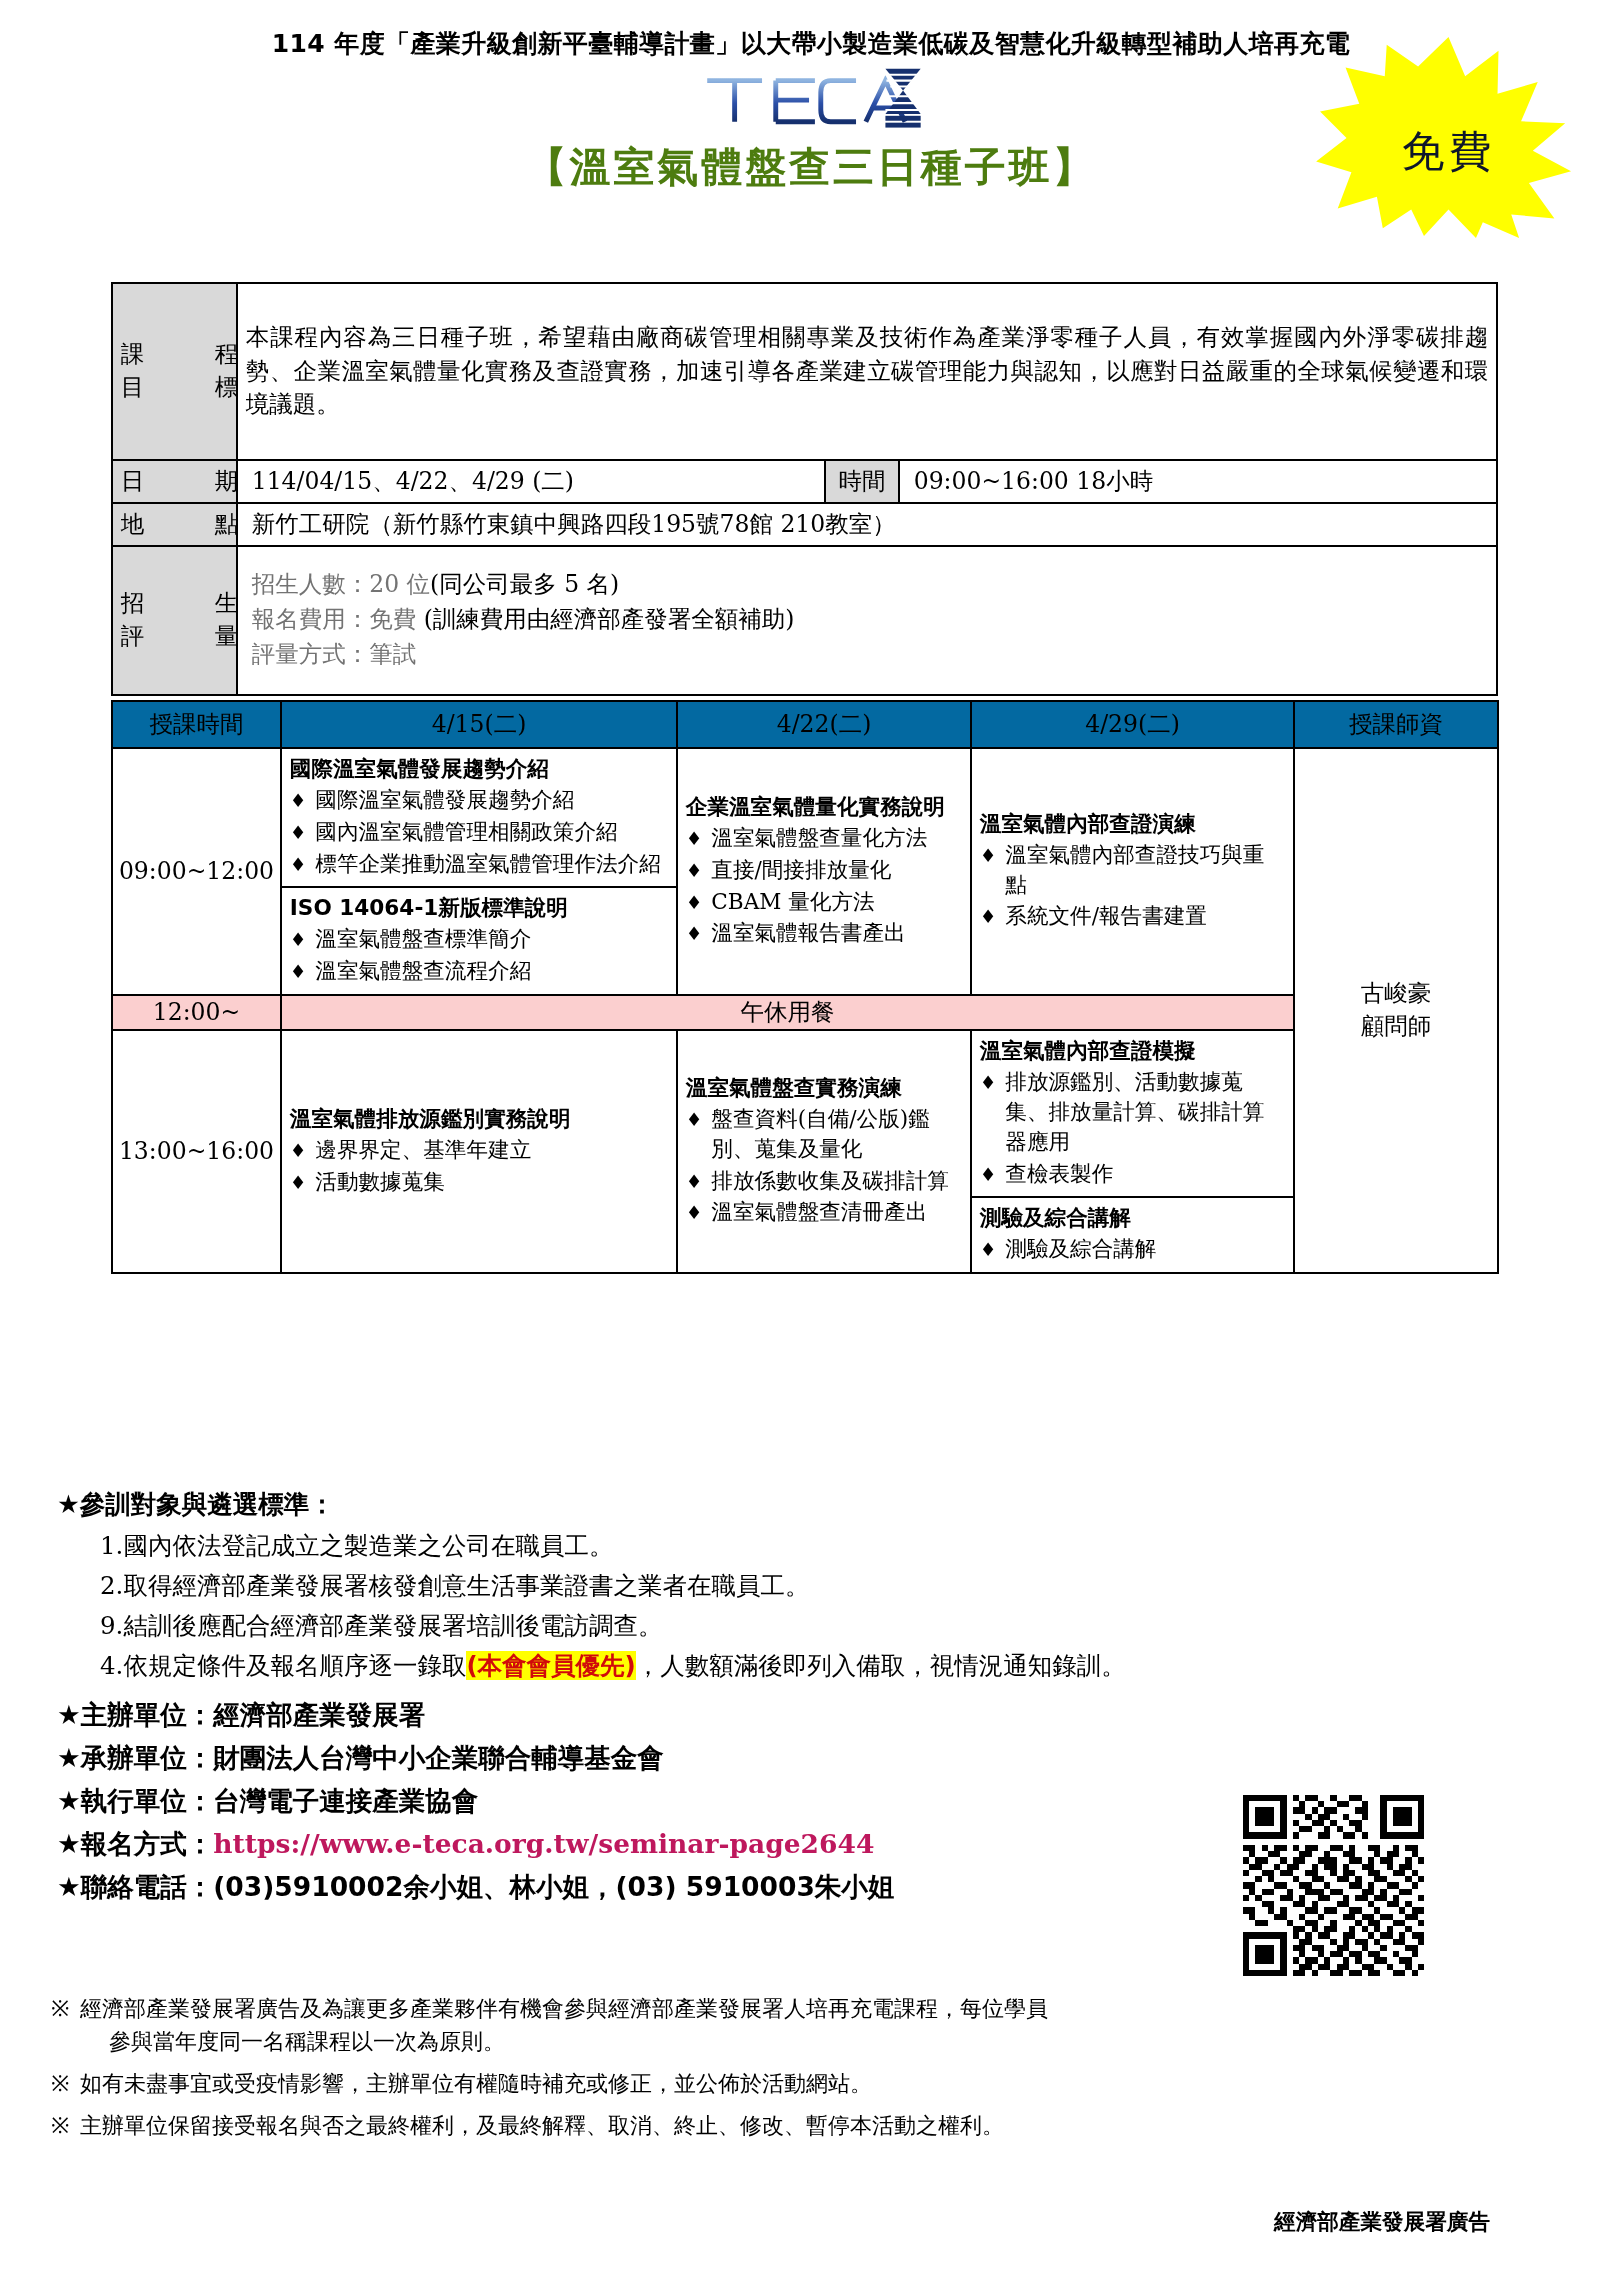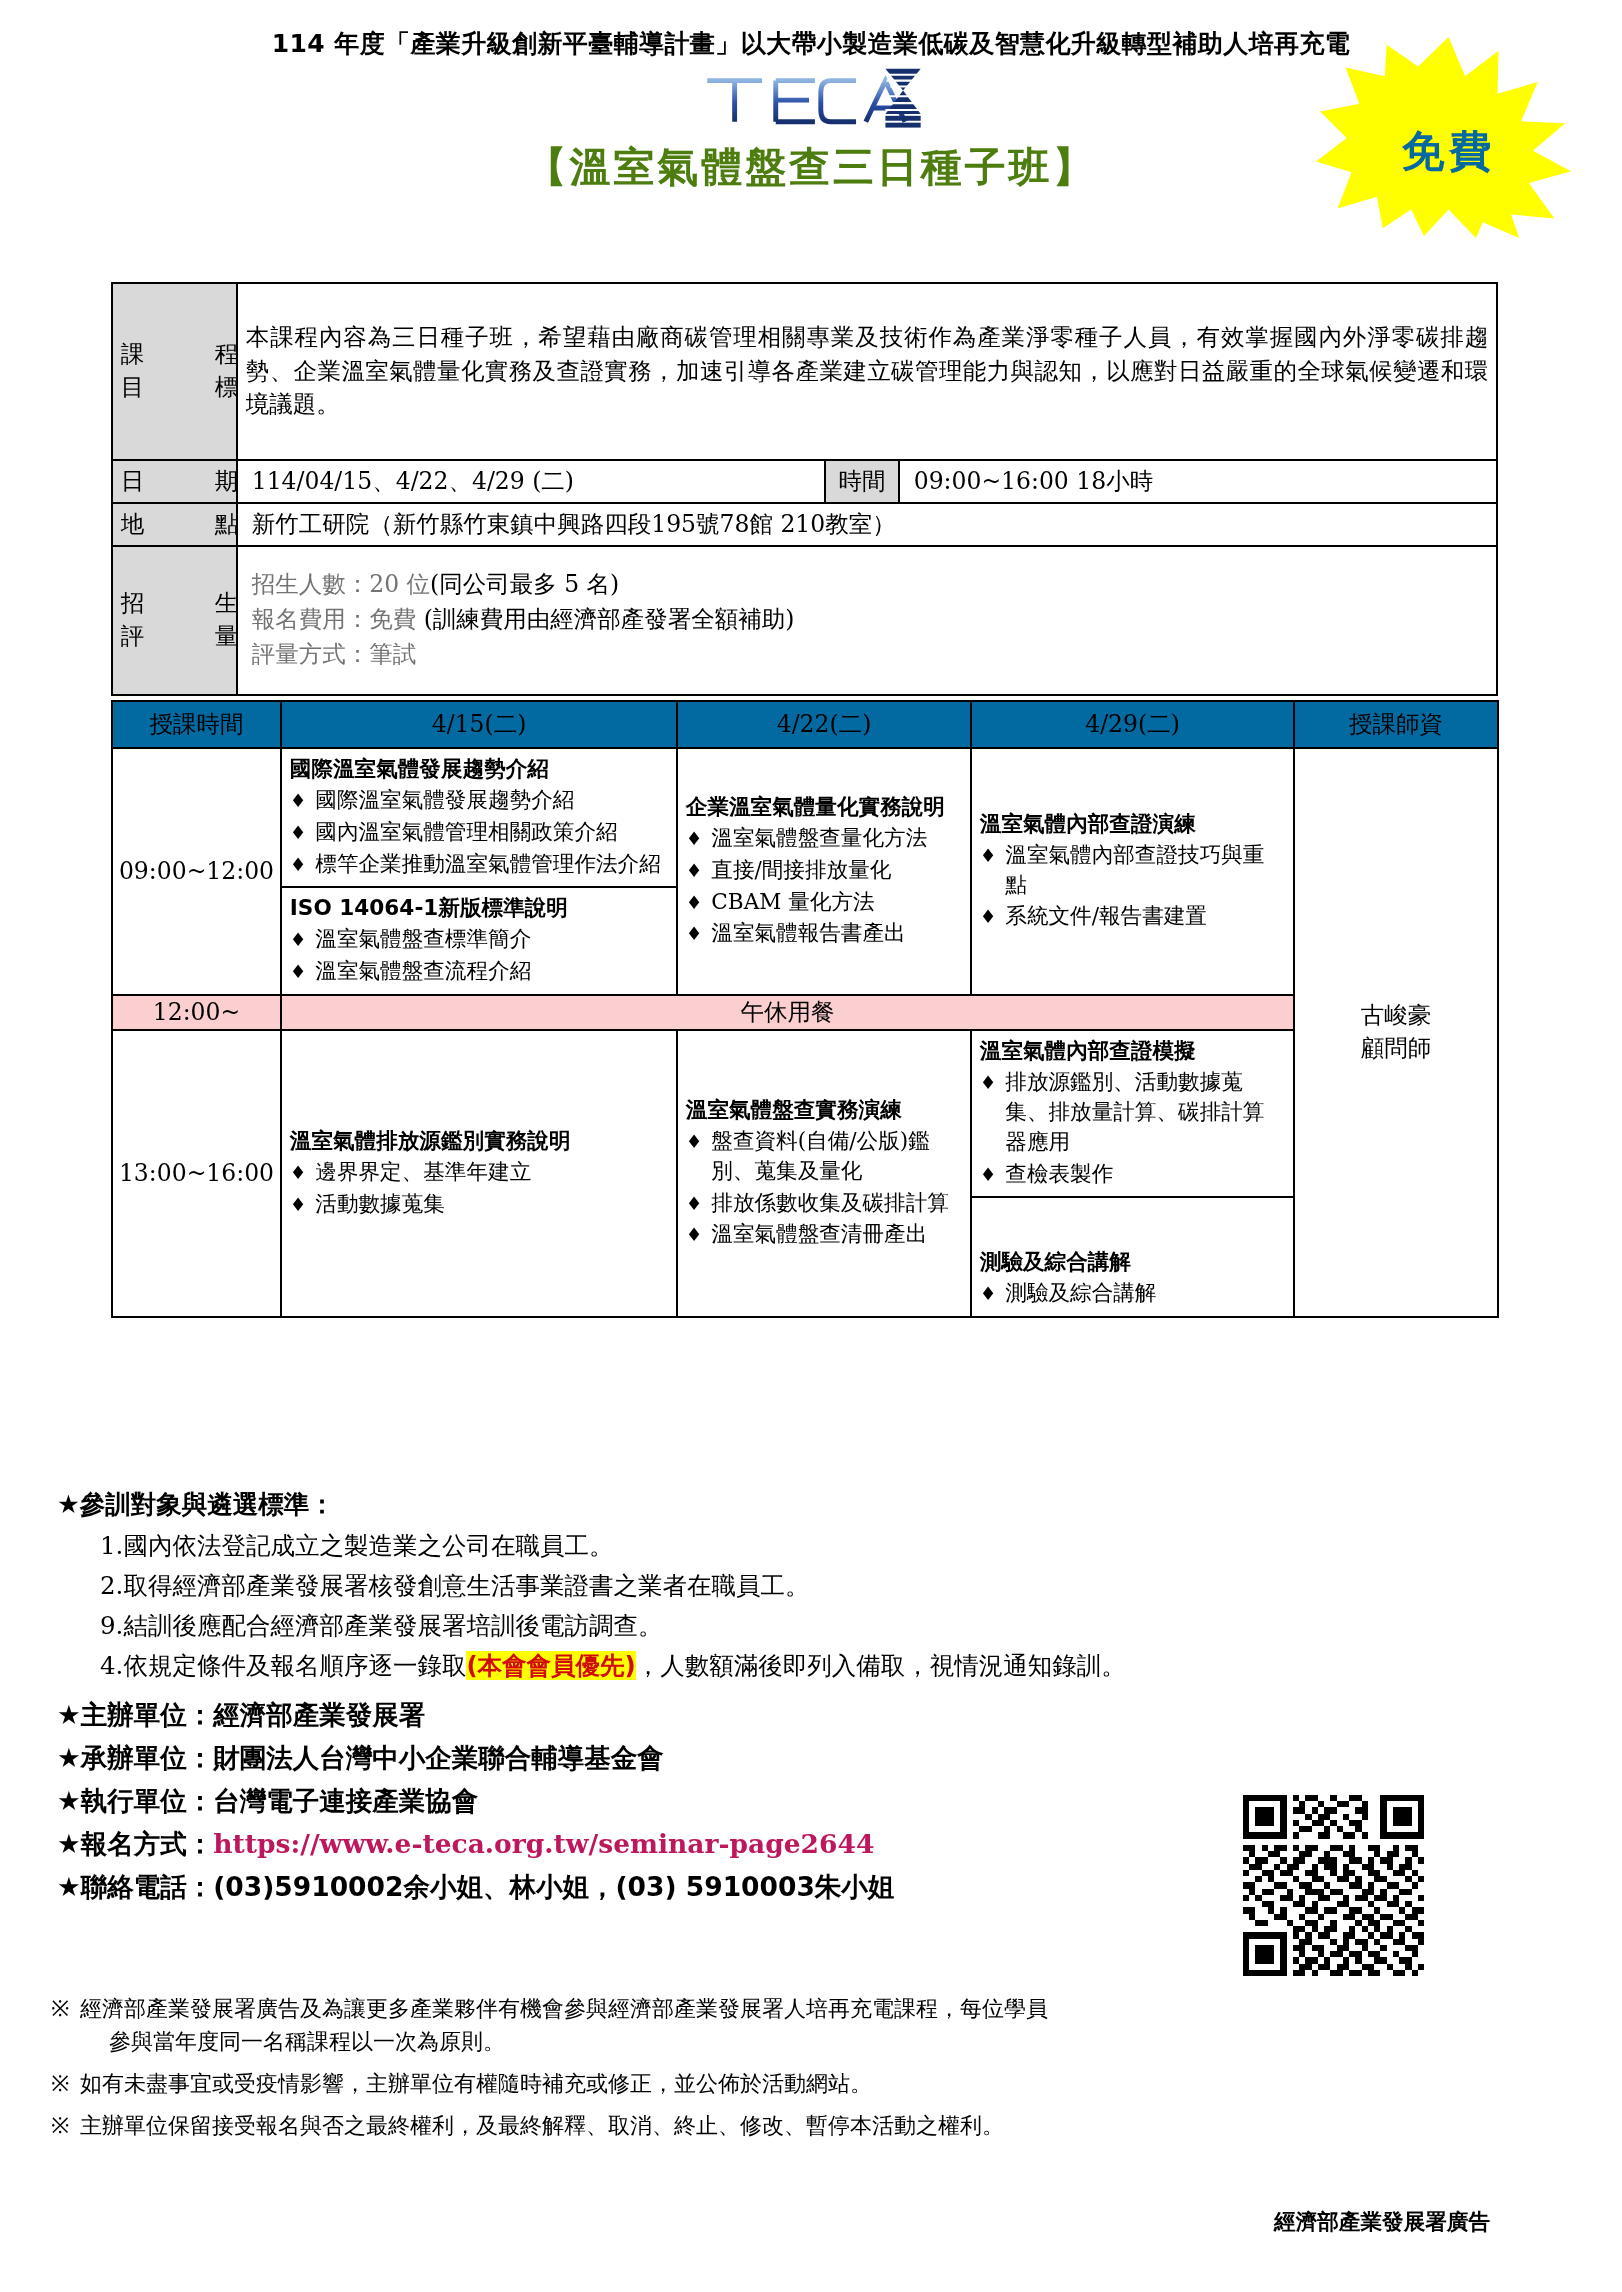--- a/index.html
+++ b/index.html
@@ -54,23 +54,23 @@
     width: 265px;
     height: 201px;
   }
   .starburst svg { display:block; width:100%; height:100%; }
   .starburst .free-label {
     position: absolute;
     top: 86px;
     left: 0;
     width: 265px;
     text-align: center;
-    color: #0369a1;
+    color: #0f172a;
     font-family: "DejaVu Sans", "Liberation Sans", sans-serif;
-    font-weight: bold;
+    font-weight: normal;
     font-size: 43px;
     letter-spacing: 3.9px;
   }
 
   .main-title {
     position: absolute;
     top: 140px;
     left: 0;
     width: 1622px;
     text-align: center;
@@ -392,21 +392,21 @@
             <div class="blk-li">排放係數收集及碳排計算</div>
             <div class="blk-li">溫室氣體盤查清冊產出</div>
           </div>
         </td>
         <td class="blockcell" style="padding:0 !important;">
           <div style="border-bottom:2px solid #000;padding:5.9px 7.8px;">
             <div class="blk-h">溫室氣體內部查證模擬</div>
             <div class="blk-li">排放源鑑別、活動數據蒐集、排放量計算、碳排計算器應用</div>
             <div class="blk-li">查檢表製作</div>
           </div>
-          <div style="padding:5.9px 7.8px;margin-top:44px;">
+          <div style="padding:5.9px 7.8px;">
             <div class="blk-h">測驗及綜合講解</div>
             <div class="blk-li">測驗及綜合講解</div>
           </div>
         </td>
       </tr>
     </tbody>
   </table>
 
   <div class="bottom">
     <div class="star-line">★參訓對象與遴選標準：</div>

